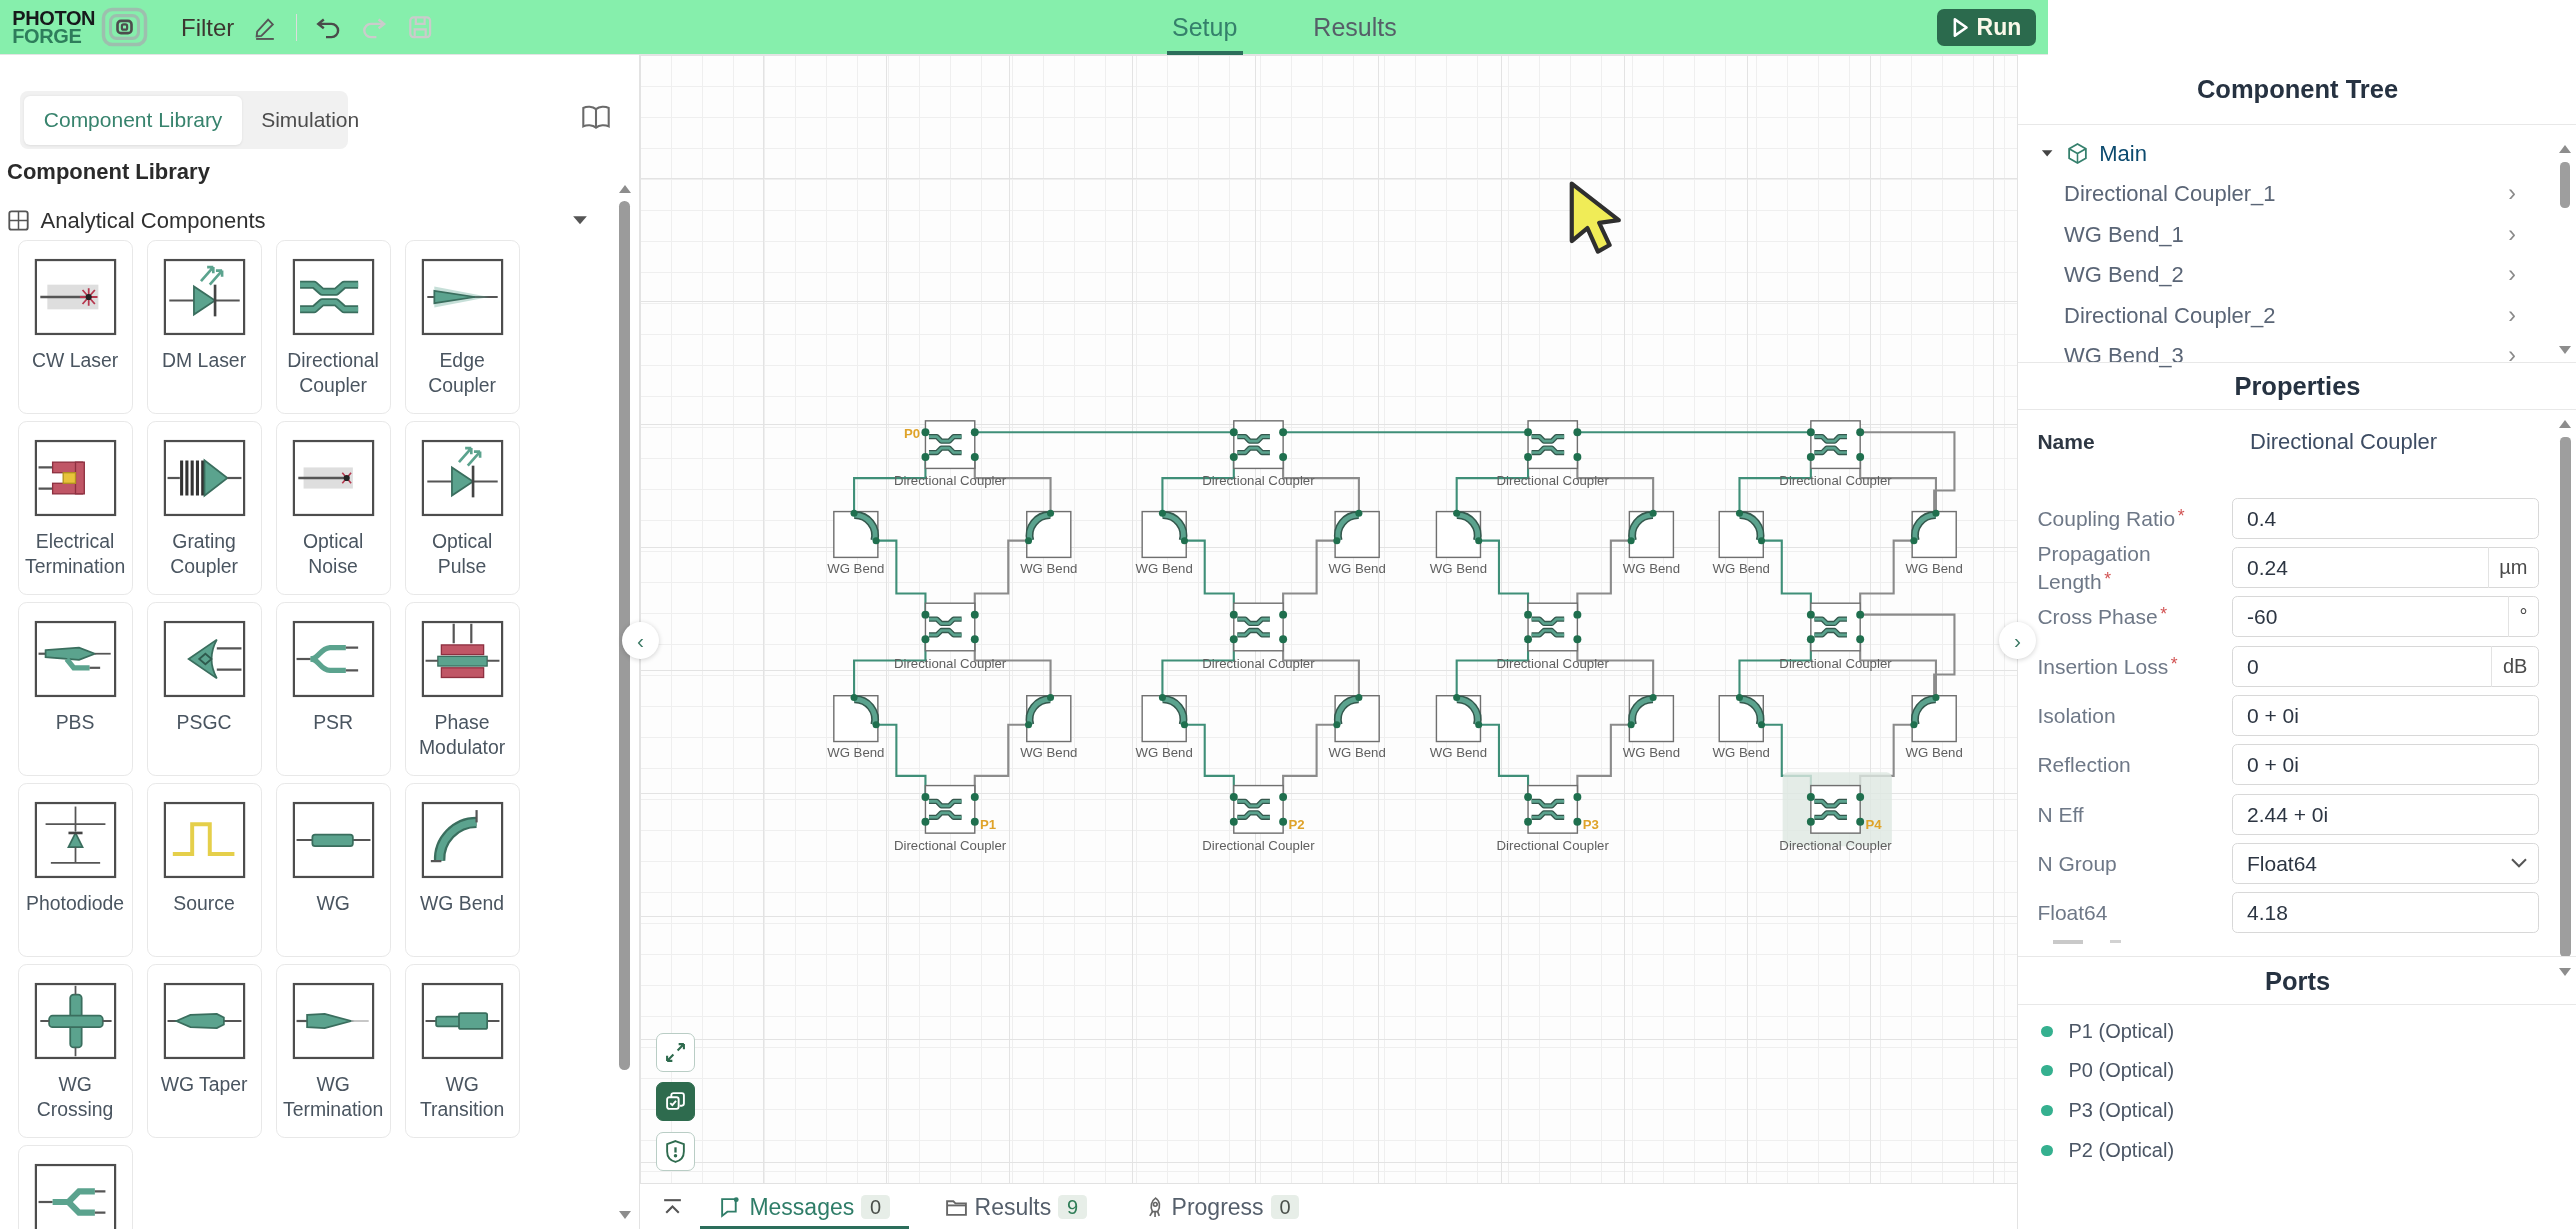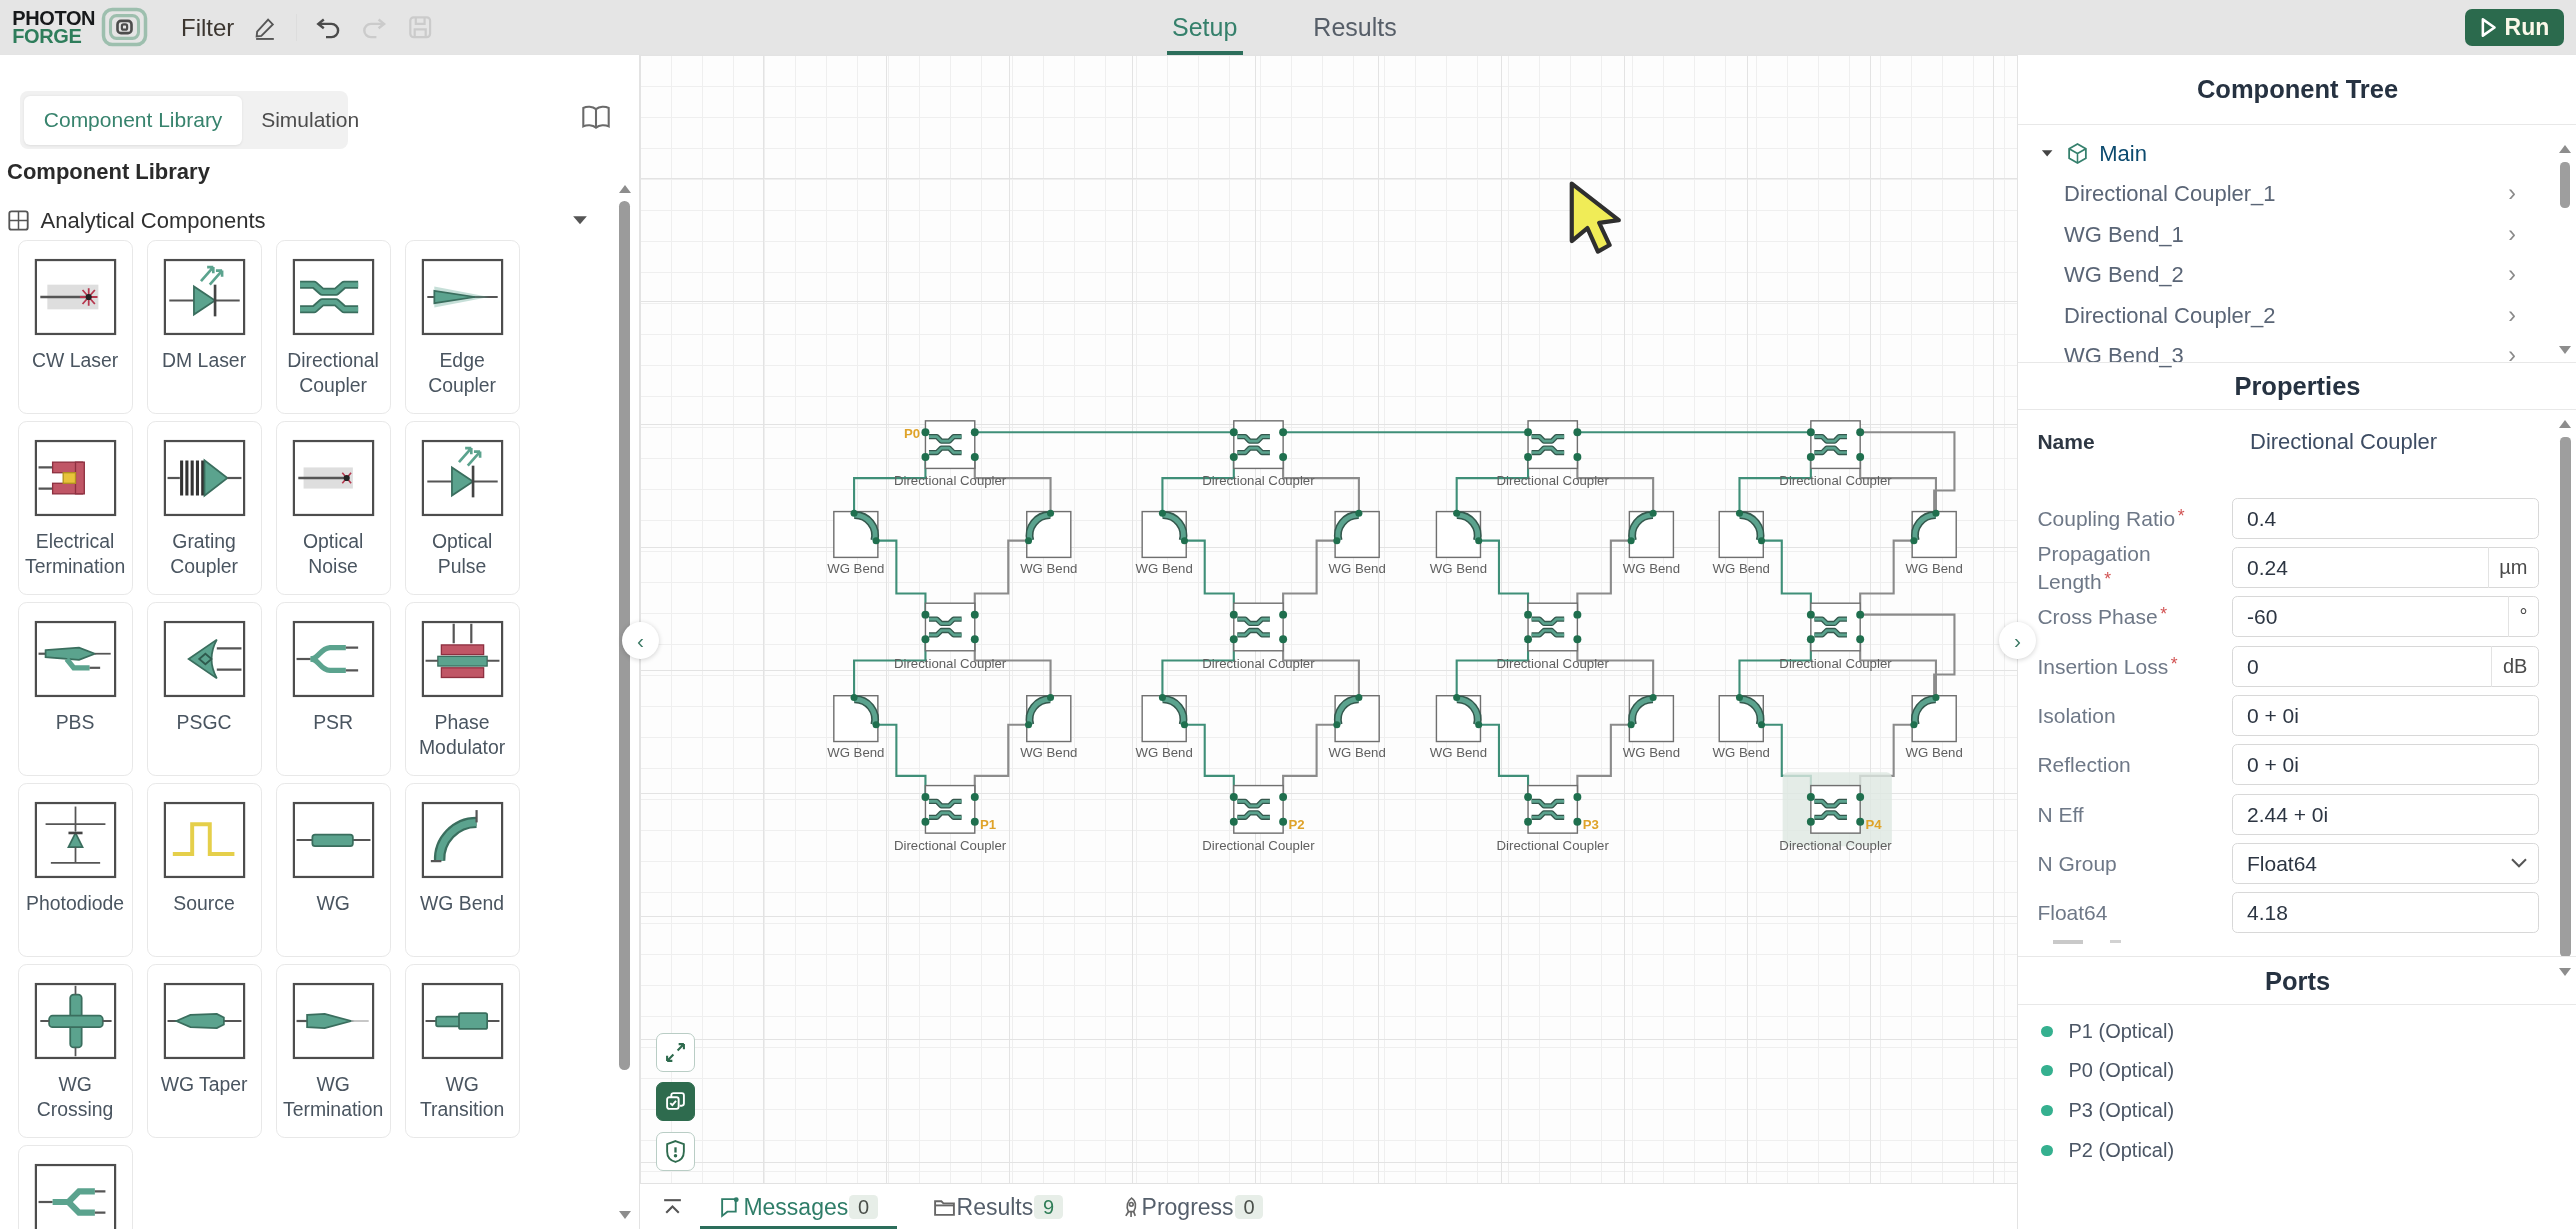--- a/index.html
+++ b/index.html
@@ -1,20 +1,20 @@
 <!DOCTYPE html>
 <html style="font-size:14px"><head>
 <meta charset="utf-8">
 <style>
   * { margin:0; padding:0; box-sizing:border-box; }
   html,body { width:2576px; height:1230px; overflow:hidden; background:#fff;
     font-family:"Liberation Sans", sans-serif; color:#333; }
 
   
-  #topbar { position:absolute; left:0; top:0; width:2576px; height:55px; background:#e5e5e5;
+  #topbar { position:absolute; left:0; top:0; width:2048px; height:55px; background:#86efac;
     border-bottom:0.9px solid #e4e4e4; z-index:40; }
   #logo { position:absolute; left:12.3px; top:6.2px; display:flex; align-items:center; }
   #logo .wordmark { font-size:20px; font-weight:800; line-height:0.92; letter-spacing:-0.4px; }
   #logo .l1 { color:#17191b; }
   #logo .l2 { color:#2e7d5b; }
   #filter-wrap { position:absolute; left:181px; top:0; height:55px; display:flex; align-items:center; gap:16px; }
   #filter-label { font-size:24px; color:#3c3630; font-weight:500; }
   .tool-divider { width:0.9px; height:26.4px; background:#ddd; }
   .tool-ico { width:30px; height:30px; display:flex; align-items:center; justify-content:center; cursor:pointer; }
   #nav-tabs { position:absolute; left:1172px; top:0; height:55px; display:flex; gap:76px; }
@@ -86,21 +86,21 @@
     border-left:0.9px solid #e3e3e3; color:#4a4a4a; font-size:20px; }
   .sel-chevron { margin-left:auto; margin-right:10.6px; }
   .port-row { position:absolute; left:23px; display:flex; align-items:center; height:39px; }
   .port-dot { width:11.5px; height:11.5px; border-radius:50%; background:#35b08f; }
   .port-label { margin-left:16px; font-size:20px; color:#4b5665; }
   .rp-scroll { position:absolute; background:#9e9e9e; border-radius:4.4px; }
 
   
   #bottombar { position:absolute; left:640px; top:1183px; width:1377px; height:47px; background:#fff;
     border-top:0.9px solid #e2e2e2; display:flex; align-items:center; z-index:35; }
-  .bb-tab { position:relative; height:47px; display:flex; align-items:center; gap:1px; padding:0 8.8px;
+  .bb-tab { position:relative; height:47px; display:flex; align-items:center; gap:7px; padding:0 8.8px;
     margin-right:37px; cursor:pointer; font-size:23px; color:#555f6b; }
   .bb-tab.active { color:#2f7d68; }
   .bb-tab.active::after { content:""; position:absolute; left:-10.6px; right:-10.6px; bottom:0; height:4.4px; background:#2c6e5b; }
   .bb-badge { background:#e7eee8; border-radius:4.4px; padding:0.9px 8.8px; font-size:20px; color:#4a4f4a; }
   .bb-badge.green { color:#2f7d57; }
 
   #cursor { position:absolute; left:1566px; top:181px; z-index:60; pointer-events:none; }
 </style>
 </head>
 <body>

